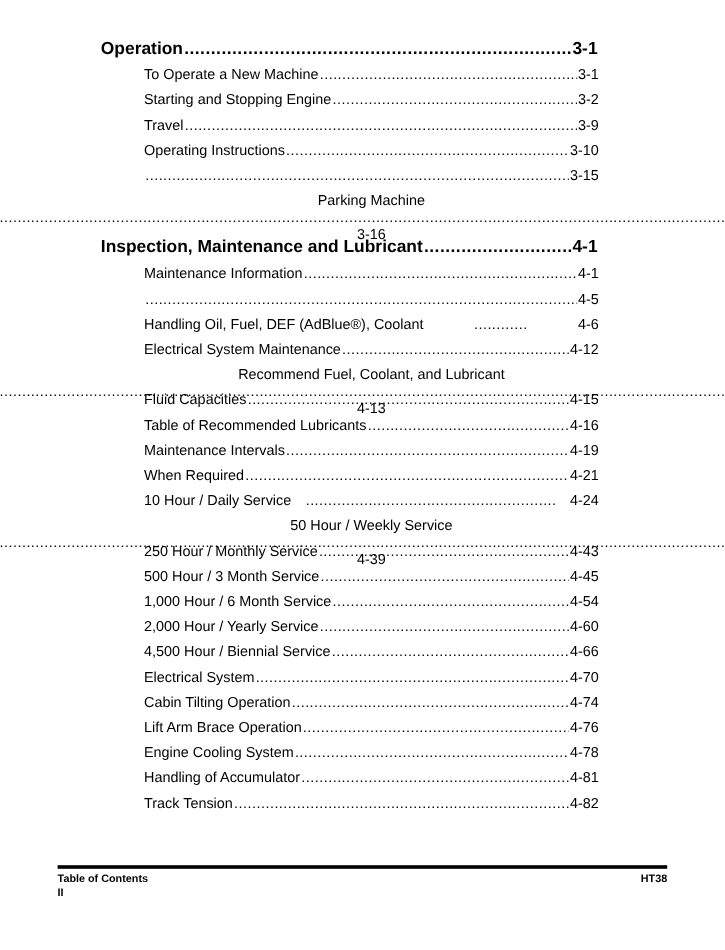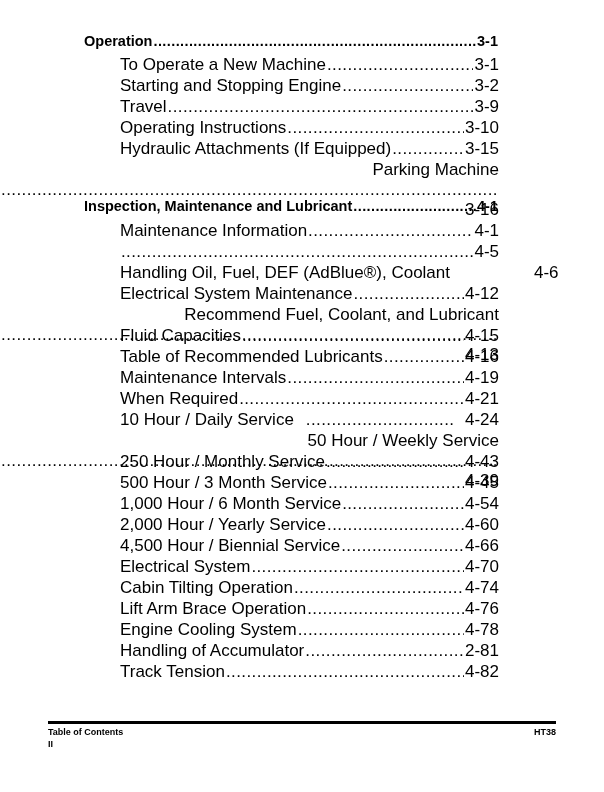--- a/index.html
+++ b/index.html
@@ -1,21 +1,21 @@
 <!DOCTYPE html>
 <html><head>
 <meta charset="utf-8">
 <style>
   html, body { margin: 0; padding: 0; background: #ffffff; }
   body { width: 604px; height: 792px; position: relative; overflow: hidden;
          font-family: "Liberation Sans", sans-serif; color: #000; }
   .section-head { position: absolute; left: 84px; width: 414px; display: flex;
                   align-items: flex-start; font-weight: bold; font-size: 14.5px; white-space: nowrap; }
   .entry { position: absolute; left: 120px; width: 379px; display: flex;
-           align-items: flex-end; font-size: 17px; white-space: nowrap; }
+           align-items: center; font-size: 12px; white-space: nowrap; }
   .title { flex: 0 0 auto; }
   .leader { flex: 1 1 auto; overflow: hidden; white-space: nowrap; margin: 0 1px; letter-spacing: 0.4px; }
   .leader::after { content: "...................................................................................................................................................................................."; }
   .page { flex: 0 0 auto; }
   .footer-rule { position: absolute; left: 48px; top: 721px; width: 508px; height: 3px; background: #000; }
   .footer-left { position: absolute; left: 48px; top: 727px; font-size: 9px; font-weight: bold; }
   .footer-page { position: absolute; left: 48px; top: 739px; font-size: 9px; font-weight: bold; }
   .footer-right { position: absolute; right: 48px; top: 727px; font-size: 9px; font-weight: bold; padding-left: 15px; }
 </style>
 </head>
@@ -41,21 +41,20 @@
     <span class="title">Travel</span>
     <span class="leader"></span>
     <span class="page">3-9</span>
   </div>
 <div class="entry" style="top:118px;">
     <span class="title">Operating Instructions</span>
     <span class="leader"></span>
     <span class="page">3-10</span>
   </div>
 <div class="entry" style="top:139px;">
-    <span class="title">Hydraulic Attachments (If Equipped)</span>
     <span class="leader"></span>
     <span class="page">3-15</span>
   </div>
 <div class="entry" style="top:160px;flex-direction:column;">
     <span class="title">Parking Machine</span>
     <span class="leader"></span>
     <span class="page">3-16</span>
   </div>
 
 <div class="section-head" style="top:198px;">
@@ -159,21 +158,21 @@
     <span class="page">4-76</span>
   </div>
 <div class="entry" style="top:620px;">
     <span class="title">Engine Cooling System</span>
     <span class="leader"></span>
     <span class="page">4-78</span>
   </div>
 <div class="entry" style="top:641px;">
     <span class="title">Handling of Accumulator</span>
     <span class="leader"></span>
-    <span class="page">2-81</span>
+    <span class="page">4-81</span>
   </div>
 <div class="entry" style="top:662px;">
     <span class="title">Track Tension</span>
     <span class="leader"></span>
     <span class="page">4-82</span>
   </div>
 
 <div class="footer-rule"></div>
 <div class="footer-left">Table of Contents</div>
 <div class="footer-page">II</div>

